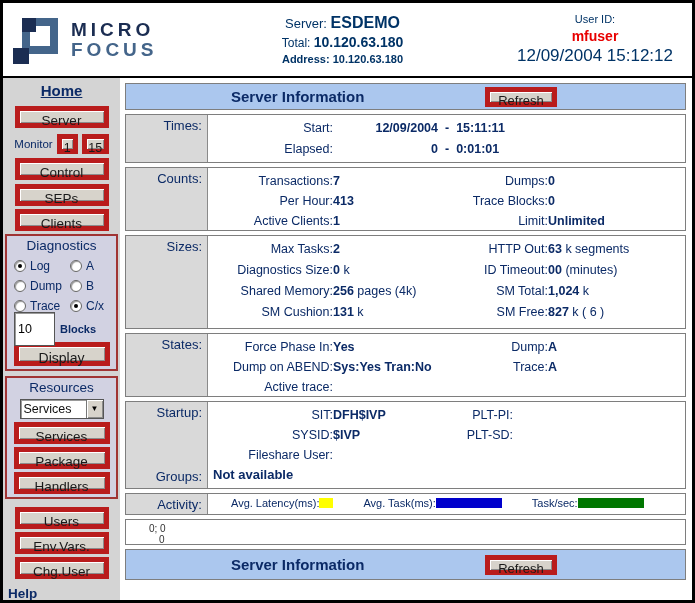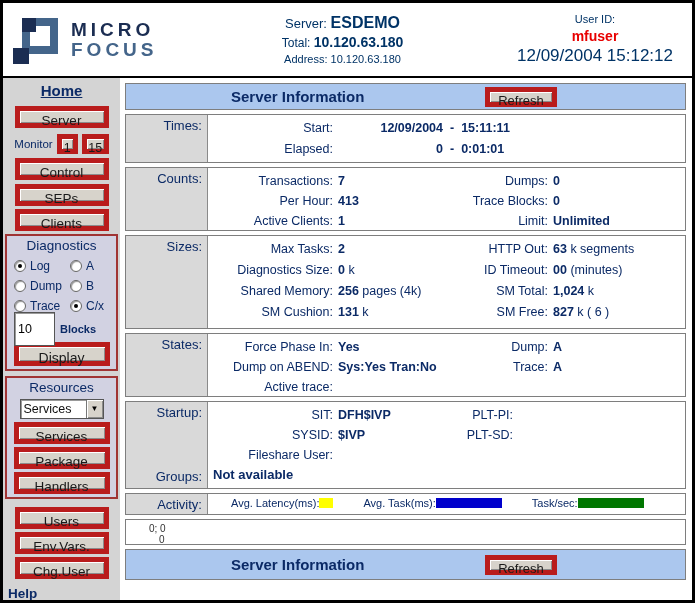--- a/index.html
+++ b/index.html
@@ -16,21 +16,21 @@
   .logo-mark { position:relative; width:50px; height:48px; margin-right:8px; }
   .lm-big { position:absolute; top:2px; left:9px; width:36px; height:36px; border:8px solid #44658a; background:#fff; }
   .lm-corner { position:absolute; top:2px; left:9px; width:14px; height:14px; background:#1b2d52; }
   .lm-small { position:absolute; bottom:0; left:0; width:16px; height:16px; background:#1b2d52; }
   .logo-text { line-height:1; }
   .lt-top { font-size:19px; font-weight:bold; letter-spacing:4px; color:#1b2d52; }
   .lt-bottom { font-size:19px; font-weight:bold; letter-spacing:4px; color:#44658a; margin-top:1px; }
   .head-center { flex:1; text-align:center; color:#003366; line-height:1.35; }
   .hc1 { font-size:13px; } .hc1 b { font-size:16px; }
   .hc2 { font-size:12px; } .hc2 b { font-size:14px; }
-  .hc3 { font-size:11px; }
+  .hc3 { font-size:11px;font-weight:bold; }
   .head-right { width:180px; text-align:center; color:#003366; padding-right:14px; line-height:1.3; }
   .hr1 { font-size:11px; }
   .hr2 { font-size:14px; font-weight:bold; color:#e80000; }
   .hr3 { font-size:17px; }
   
   .bodyrow { display:flex; height:523px; }
   .sidebar { width:117px; background:#d4d4d4; overflow:hidden; padding-top:4px; }
   .sb-home { text-align:center; font-size:15px; font-weight:bold; text-decoration:underline; color:#0b2a66; height:20px; }
   .btn {
     display:block; margin:4px auto 0; width:94px; height:22px;
@@ -77,21 +77,21 @@
               font-size:13px; text-align:right; padding:3px 5px 0 0; flex:none; }
   .rowcontent { flex:1; position:relative; padding-top:3px; font-size:12.5px; color:#0b2a66; overflow:hidden; }
   .cols { display:flex; }
   .col-l { width:250px; flex:none; }
   .col-r { flex:1; }
   .pline { display:flex; line-height:20px; white-space:pre; }
   .sizes .pline { line-height:21px; }
   .ll { width:125px; text-align:right; flex:none; }
   .col-r .ll { width:90px; }
   .startup-box .col-r .ll { width:55px; }
-  .lv { font-weight:bold; margin-left:5px; }
+  .lv { font-weight:bold; }
   .ls { font-weight:normal; }
   
   .t-left { width:105px; display:inline-block; text-align:right; font-weight:bold; }
   .t-sep { font-weight:bold; margin:0 7px; }
   .t-right { font-weight:bold; }
   .times-box { height:49px; } .times-box .pline { line-height:21px; }
   .counts-box { height:64px; }
   .sizes-box { height:94px; }
   .states-box { height:64px; }
   .startup-box { height:88px; }

